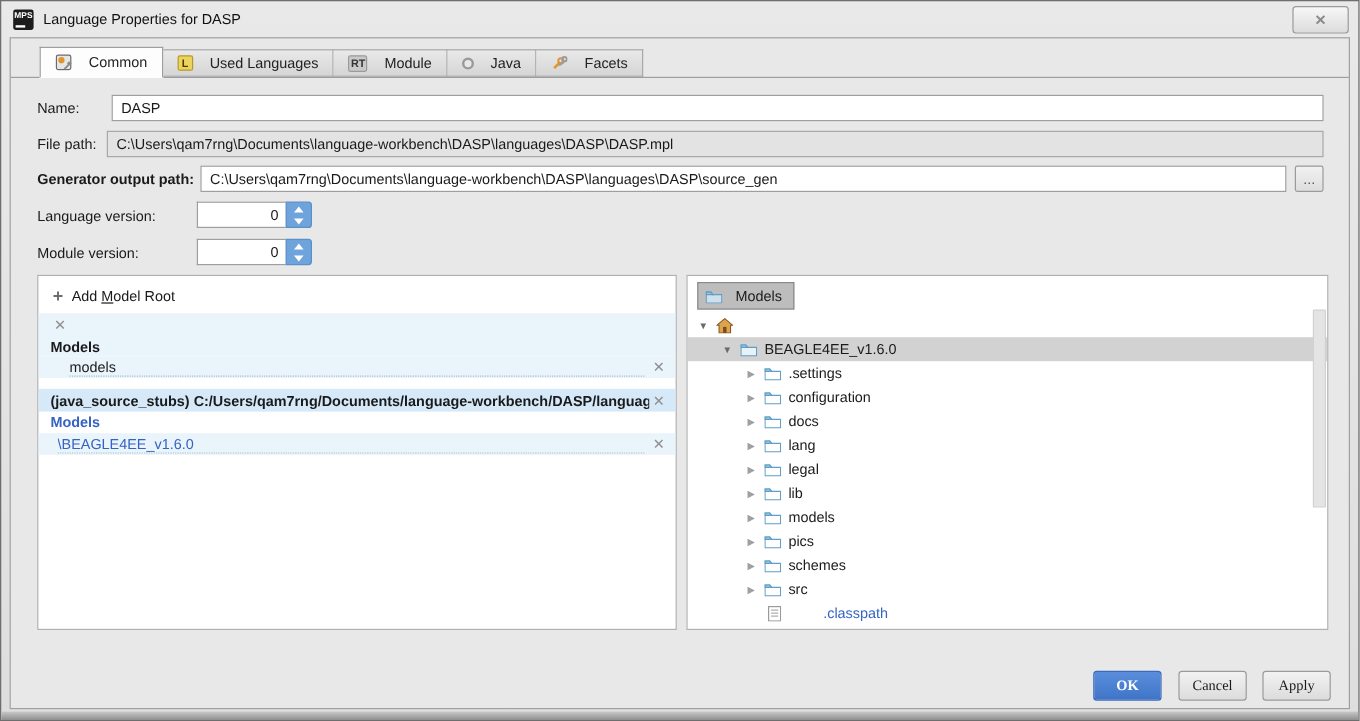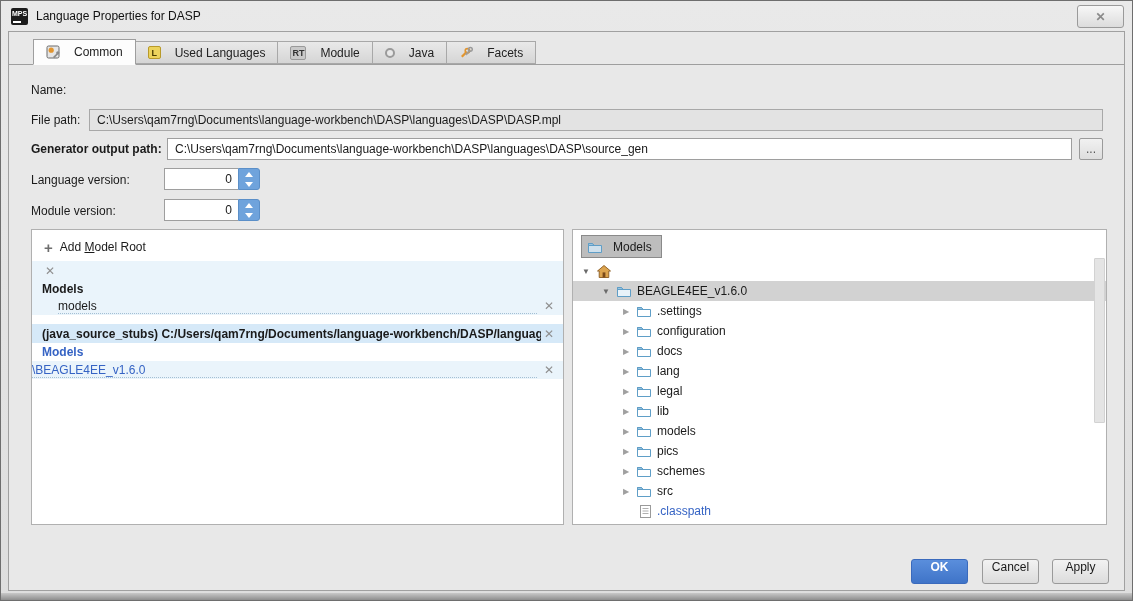--- a/index.html
+++ b/index.html
@@ -66,21 +66,21 @@
   .models-btn{position:absolute;left:8px;top:5px;height:23px;padding:0 9px 0 6px;background:#bdbdbd;border:1px solid #8a8a8a;
       display:flex;align-items:center;gap:5px;color:#1a1a1a;cursor:pointer;}
   .trow{position:absolute;left:0;right:0;height:20px;display:flex;align-items:center;white-space:nowrap;cursor:default;}
   .trow.selected{background:#d2d2d2;}
   .arr{width:12px;text-align:center;font-size:8px;flex:0 0 auto;}
   .arr.exp{color:#6a6a6a;}
   .arr.col{color:#a0a0a0;}
   .ticn{flex:0 0 auto;display:inline-flex;margin-right:6px;}
   .tree-scroll{position:absolute;right:1px;top:28px;width:11px;height:165px;background:#e4e4e4;border:1px solid #d2d2d2;border-radius:1px;}
   
-  .btn{position:absolute;height:25px;width:57px;border-radius:3px;display:flex;align-items:flex-start;justify-content:center;cursor:pointer;}
+  .btn{position:absolute;height:25px;width:57px;border-radius:3px;display:flex;align-items:center;justify-content:center;cursor:pointer;font-family:Liberation Serif, serif;}
   .btn.primary{background:linear-gradient(#5a8edc,#3f74c8);border:1px solid #3a6abc;color:#fff;font-weight:bold;}
   .btn.plain{background:linear-gradient(#f2f2f2,#dcdcdc);border:1px solid #9a9a9a;color:#1a1a1a;}
   .bottom-strip{position:absolute;left:0;right:0;bottom:0;height:7px;background:linear-gradient(#c8c8c8,#8e8e8e);}
 </style>
 </head>
 <body>
 
 <div class="window">
 
   <div class="titlebar">
@@ -127,20 +127,23 @@
               <circle cx="8.4" cy="4.8" r="2.2" fill="none" stroke="#e2952f" stroke-width="1.6"></circle>
               <path d="M6 8 L10.5 3.5 L12 5 L7.5 9.5 Z" fill="#9a9a9a" opacity="0.85"></path>
               <circle cx="11.4" cy="3.4" r="1.9" fill="none" stroke="#9a9a9a" stroke-width="1.5"></circle>
             </svg>
         </span>
         <span>Facets</span>
       </div>
     </div>
 
     <div class="flabel" style="left:22px;top:51px;">Name:</div>
+    <div class="tfield" style="left:84px;top:47px;width:1010px;">
+      <span>DASP</span>
+    </div>
 
     <div class="flabel" style="left:22px;top:81px;">File path:</div>
     <div class="tfield ro" style="left:80px;top:77px;width:1014px;">
       <span>C:\Users\qam7rng\Documents\language-workbench\DASP\languages\DASP\DASP.mpl</span>
     </div>
 
     <div class="flabel" style="left:22px;top:110px;font-weight:bold;">Generator output path:</div>
     <div class="tfield" style="left:158px;top:106px;width:905px;">
       <span>C:\Users\qam7rng\Documents\language-workbench\DASP\languages\DASP\source_gen</span>
     </div>
@@ -197,21 +200,21 @@
         <span class="rm">✕</span>
       </div>
 
       <div class="mr-row bg-hdr2" style="top:94px;height:19px;">
         <span class="lbl bold">(java_source_stubs) C:/Users/qam7rng/Documents/language-workbench/DASP/languages/...</span>
         <span class="rm">✕</span>
       </div>
       <div class="mr-row" style="top:113px;height:17px;">
         <span class="bold blue">Models</span>
       </div>
-      <div class="mr-row bg-pale" style="top:131px;height:18px;padding-left:0;">
+      <div class="mr-row bg-pale" style="top:131px;height:18px;padding-left:16px;">
         <span class="dotted">
             <span class="blue">\BEAGLE4EE_v1.6.0</span>
           </span>
         <span class="rm">✕</span>
       </div>
     </div>
 
     <div class="panel right">
       <div class="models-btn">
         <span class="ticn">
@@ -338,21 +341,21 @@
         <span class="arr col">▶</span>
         <span class="ticn" style="margin-left:5px;">
             <svg width="14" height="12" viewBox="0 0 14 12">
               <path d="M0.5 2.5 h4 l1.5 2 h7.5 v7 h-13 z" fill="#fff" stroke="#5f9ec7"></path>
               <path d="M0.5 2.5 h4 l1.5 2 h-5.5 z" fill="#9cc4de" stroke="#5f9ec7"></path>
             </svg>
           </span>
         <span>src</span>
       </div>
 
-      <div class="trow" style="top:271px;padding-left:67px;">
+      <div class="trow" style="top:271px;padding-left:67px;gap:29px;">
         <span class="ticn">
           <svg width="11" height="13" viewBox="0 0 11 13">
               <rect x="0.5" y="0.5" width="10" height="12" fill="#fff" stroke="#9a9a9a"></rect>
               <line x1="2.5" y1="3.5" x2="8.5" y2="3.5" stroke="#b0b0b0"></line>
               <line x1="2.5" y1="6" x2="8.5" y2="6" stroke="#b0b0b0"></line>
               <line x1="2.5" y1="8.5" x2="8.5" y2="8.5" stroke="#b0b0b0"></line>
             </svg>
         </span>
         <span class="blue">.classpath</span>
       </div>

